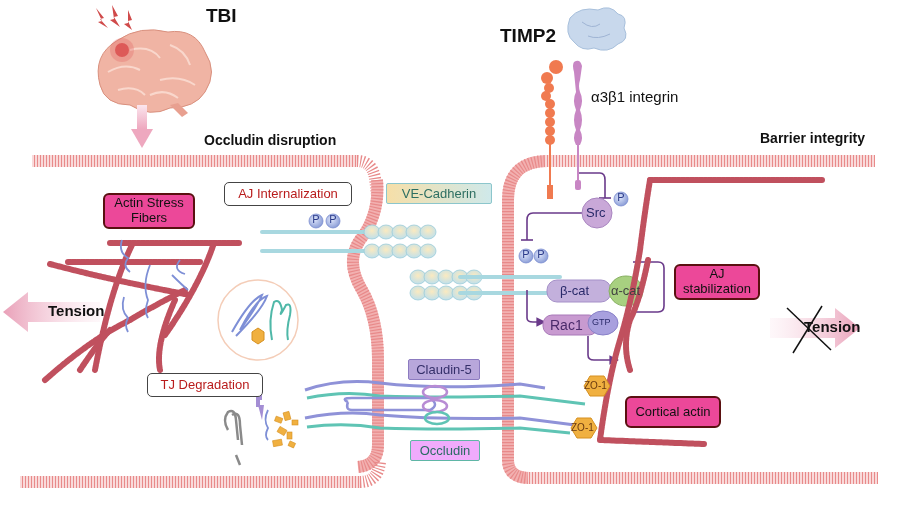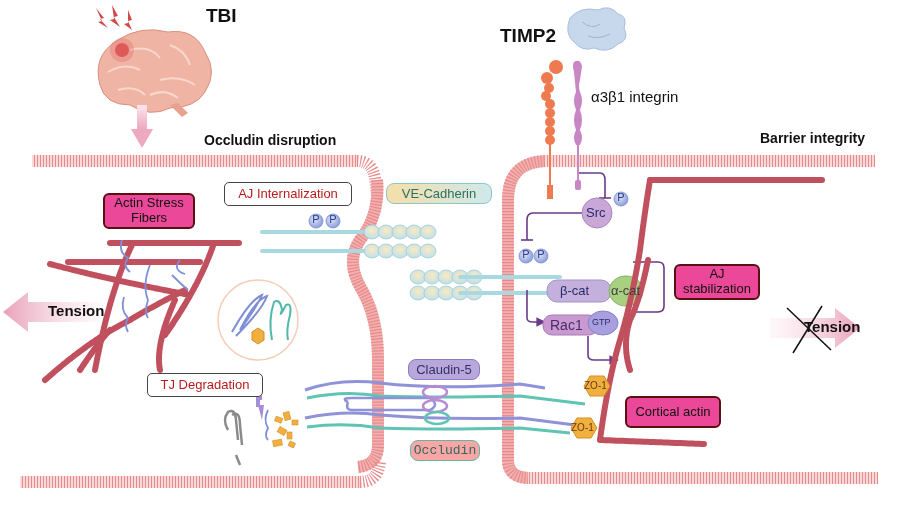--- a/index.html
+++ b/index.html
@@ -3,24 +3,24 @@
 <meta charset="utf-8">
 <style>
   html, body { margin: 0; padding: 0; background: #ffffff; }
   body { width: 900px; height: 506px; position: relative; overflow: hidden; font-family: "Liberation Sans", sans-serif; }
   #canvas { position: absolute; left: 0; top: 0; width: 900px; height: 506px; }
   .lbl { position: absolute; white-space: nowrap; color: #111; }
   .title { font-weight: bold; font-size: 19px; }
   .section { font-weight: bold; font-size: 14px; }
   .box-dark { position: absolute; border: 2px solid #5a1010; border-radius: 6px; background: #ec4899; font-size: 13px; text-align: center; line-height: 15px; color: #111; }
   .box-grey { position: absolute; border: 1.3px solid #444; border-radius: 5px; background: #fff; font-size: 13px; color: #b91c1c; text-align: center; }
-  .pill { position: absolute; border-radius: 8px; font-size: 13px; text-align: center; line-height: 19px; height: 19px; }
+  .pill { position: absolute; border-radius: 2px; font-size: 13px; text-align: center; line-height: 19px; height: 19px; }
   .pill-ve { background: linear-gradient(90deg,#f6dfa8,#cfe9ea); border: 1.2px solid #8cc6cc; color: #2e6f62; }
   .pill-cl { background: #b8a7db; border: 1.2px solid #8c7bc0; color: #35306a; }
-  .pill-oc { background: #fca5a5; border: 1.2px solid #5fb6a6; color: #2a6b62; font-family: Liberation Mono, monospace; }
+  .pill-oc { background: #f0abfc; border: 1.2px solid #5fb6a6; color: #2a6b62; }
   .tension { font-weight: bold; font-size: 15px; color: #111; margin-left: 26px; }
 </style>
 </head>
 <body>
 
 <svg id="canvas" viewBox="0 0 900 506">
   <defs>
     <pattern id="memH" width="3" height="12" patternUnits="userSpaceOnUse">
       <rect x="0" y="0" width="3" height="12" fill="#fbe3e3"></rect>
       <line x1="1.5" y1="0" x2="1.5" y2="12" stroke="#e88a8a" stroke-width="1.2"></line>

